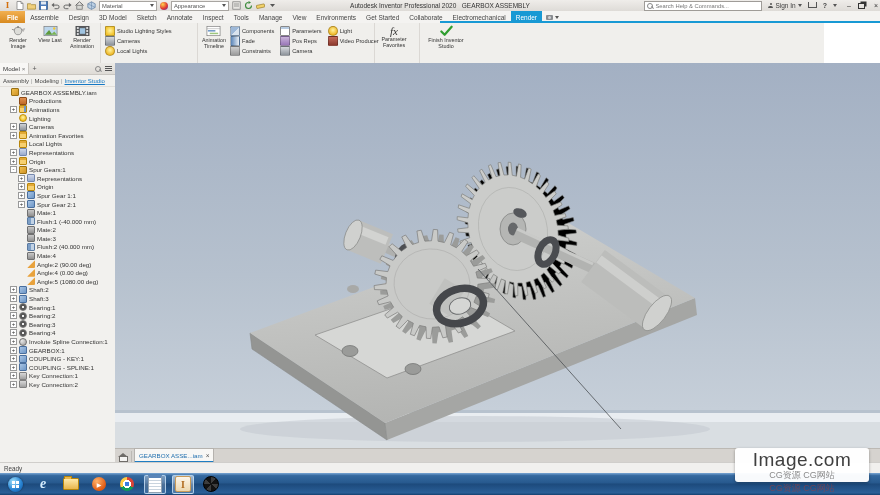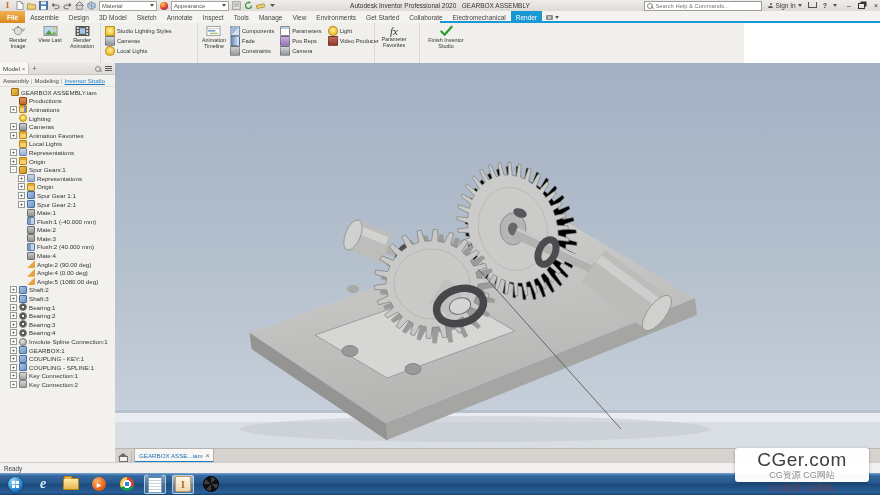--- a/index.html
+++ b/index.html
@@ -39,21 +39,21 @@
   .tabrow{position:absolute;left:0;top:11px;width:880px;height:12px;background:#f4f3f1;display:flex;align-items:stretch;font-size:6.5px;color:#444;}
   .tab{padding:0 5px;display:flex;align-items:center;white-space:nowrap;}
   .tab.file{color:#fff;background:linear-gradient(#f2b051,#d88a20);font-weight:bold;padding:0 7px;}
   .tab.active{background:#1899d4;color:#fff;}
   .tab-extra{display:flex;align-items:center;gap:2px;padding:0 4px;}
   .cam-mini{width:7px;height:5px;background:#8a8d91;border-radius:1px;position:relative;}
   .cam-mini::after{content:"";position:absolute;left:2px;top:1px;width:3px;height:3px;border-radius:50%;background:#cfd2d6;}
   .tab-underline{position:absolute;left:440px;right:0;bottom:0;height:2px;background:#1899d4;}
 
   
-  .ribbon{position:absolute;left:0;top:23px;width:744px;height:40px;background:#f0efec;border-bottom:1px solid #d5d2ce;display:flex;}
+  .ribbon{position:absolute;left:0;top:23px;width:824px;height:40px;background:#f0efec;border-bottom:1px solid #d5d2ce;display:flex;}
   .rgroup{position:relative;height:40px;border-right:1px solid #dbd8d4;padding:1px 4px 8px;display:flex;gap:4px;align-items:flex-start;}
   .rglabel{position:absolute;left:0;right:0;bottom:0;height:8px;font-size:5.6px;color:#777;text-align:center;line-height:8px;}
   .rglabel.exit{background:#1899d4;color:#fff;}
   .rbig{width:30px;display:flex;flex-direction:column;align-items:center;text-align:center;font-size:5.4px;color:#333;line-height:1.08;padding-top:1px;}
   .rbig svg{margin-bottom:1px;}
   .rcol{display:flex;flex-direction:column;justify-content:flex-start;gap:1px;padding-top:2px;}
   .rsmall{display:flex;align-items:center;gap:2px;height:9px;font-size:5.7px;color:#333;white-space:nowrap;}
   .ric{width:8px;height:8px;flex:none;border-radius:1px;border:0.5px solid rgba(0,0,0,.25);}
   .ric-studio-lighting-styles{background:radial-gradient(circle at 50% 45%,#fff3a0,#f4c530 75%);}
   .ric-cameras,.ric-camera{background:linear-gradient(#d6d9dd,#8d939a);}
@@ -935,18 +935,18 @@
       <div class="tbi open active">
         <span class="tb-inv">I</span>
       </div>
       <div class="tbi">
         <span class="tb-rec"></span>
       </div>
     </div>
 
   <div class="watermark">
     <div class="wm-box">
-      <div class="wm-title">CGer.com</div>
+      <div class="wm-title">Image.com</div>
       <div class="wm-sub">CG资源 CG网站</div>
     </div>
     <div class="wm-echo">CG资源 CG网站</div>
   </div>
 </div>
 
 </body></html>

